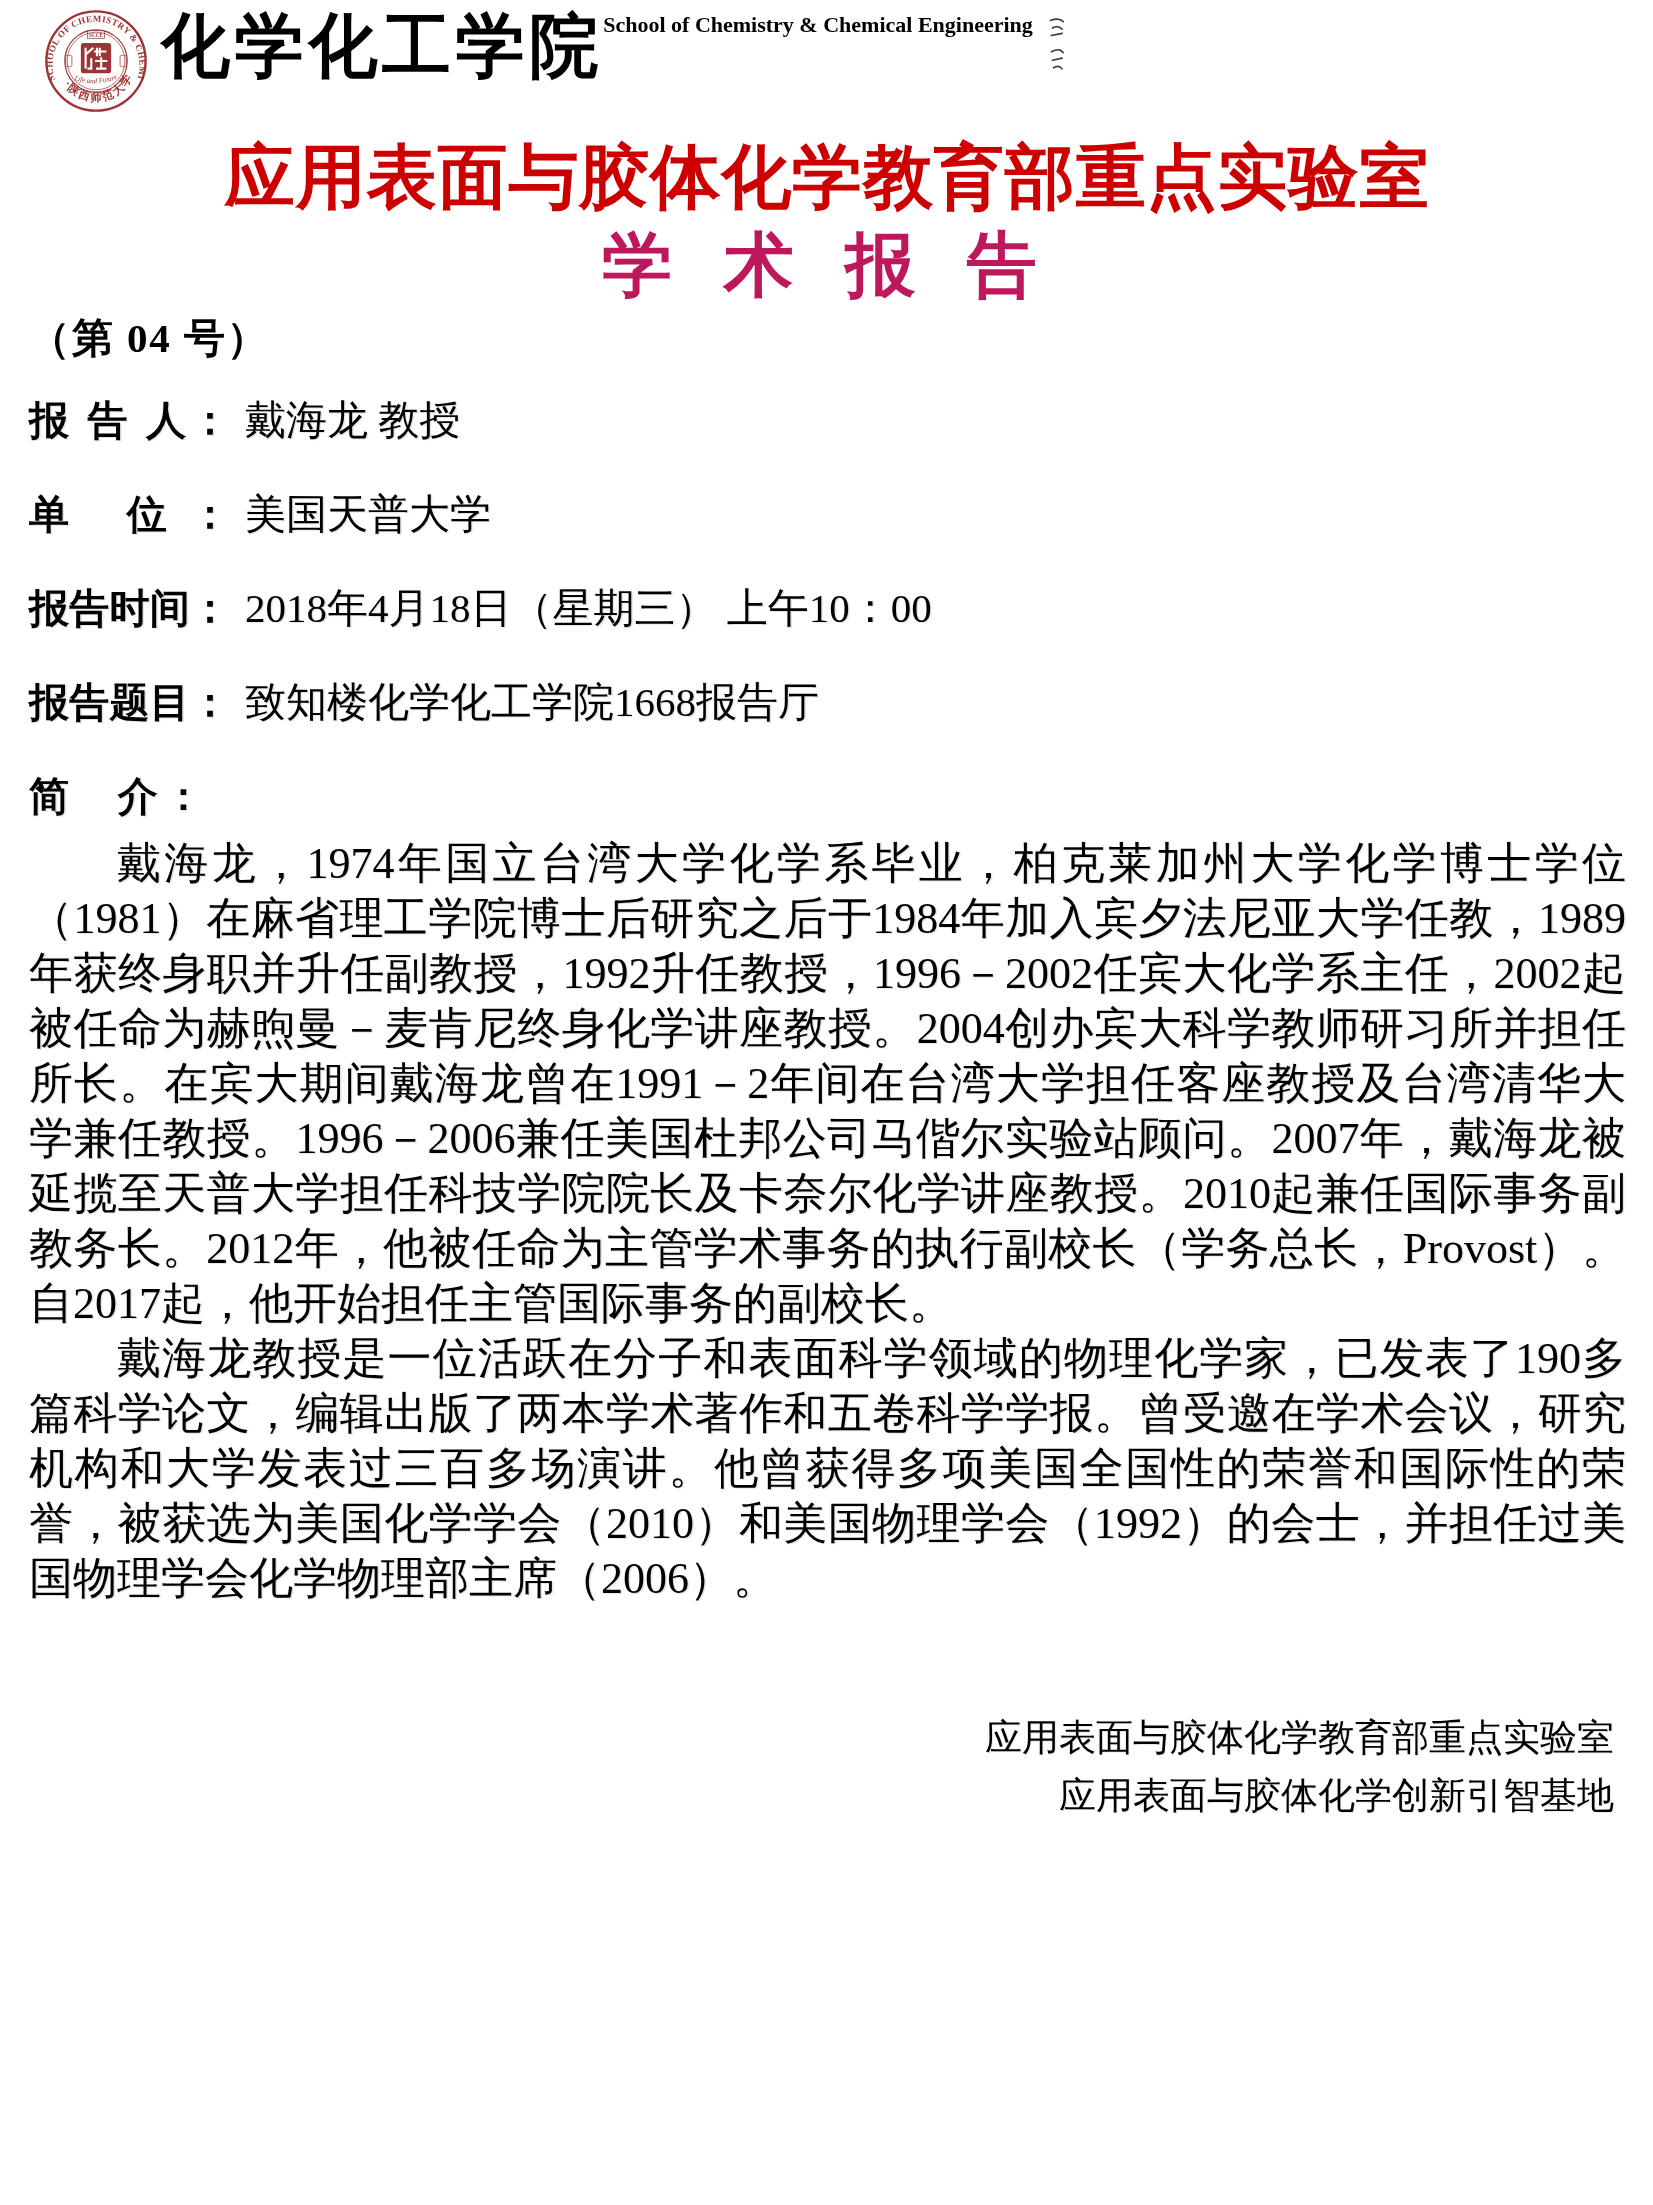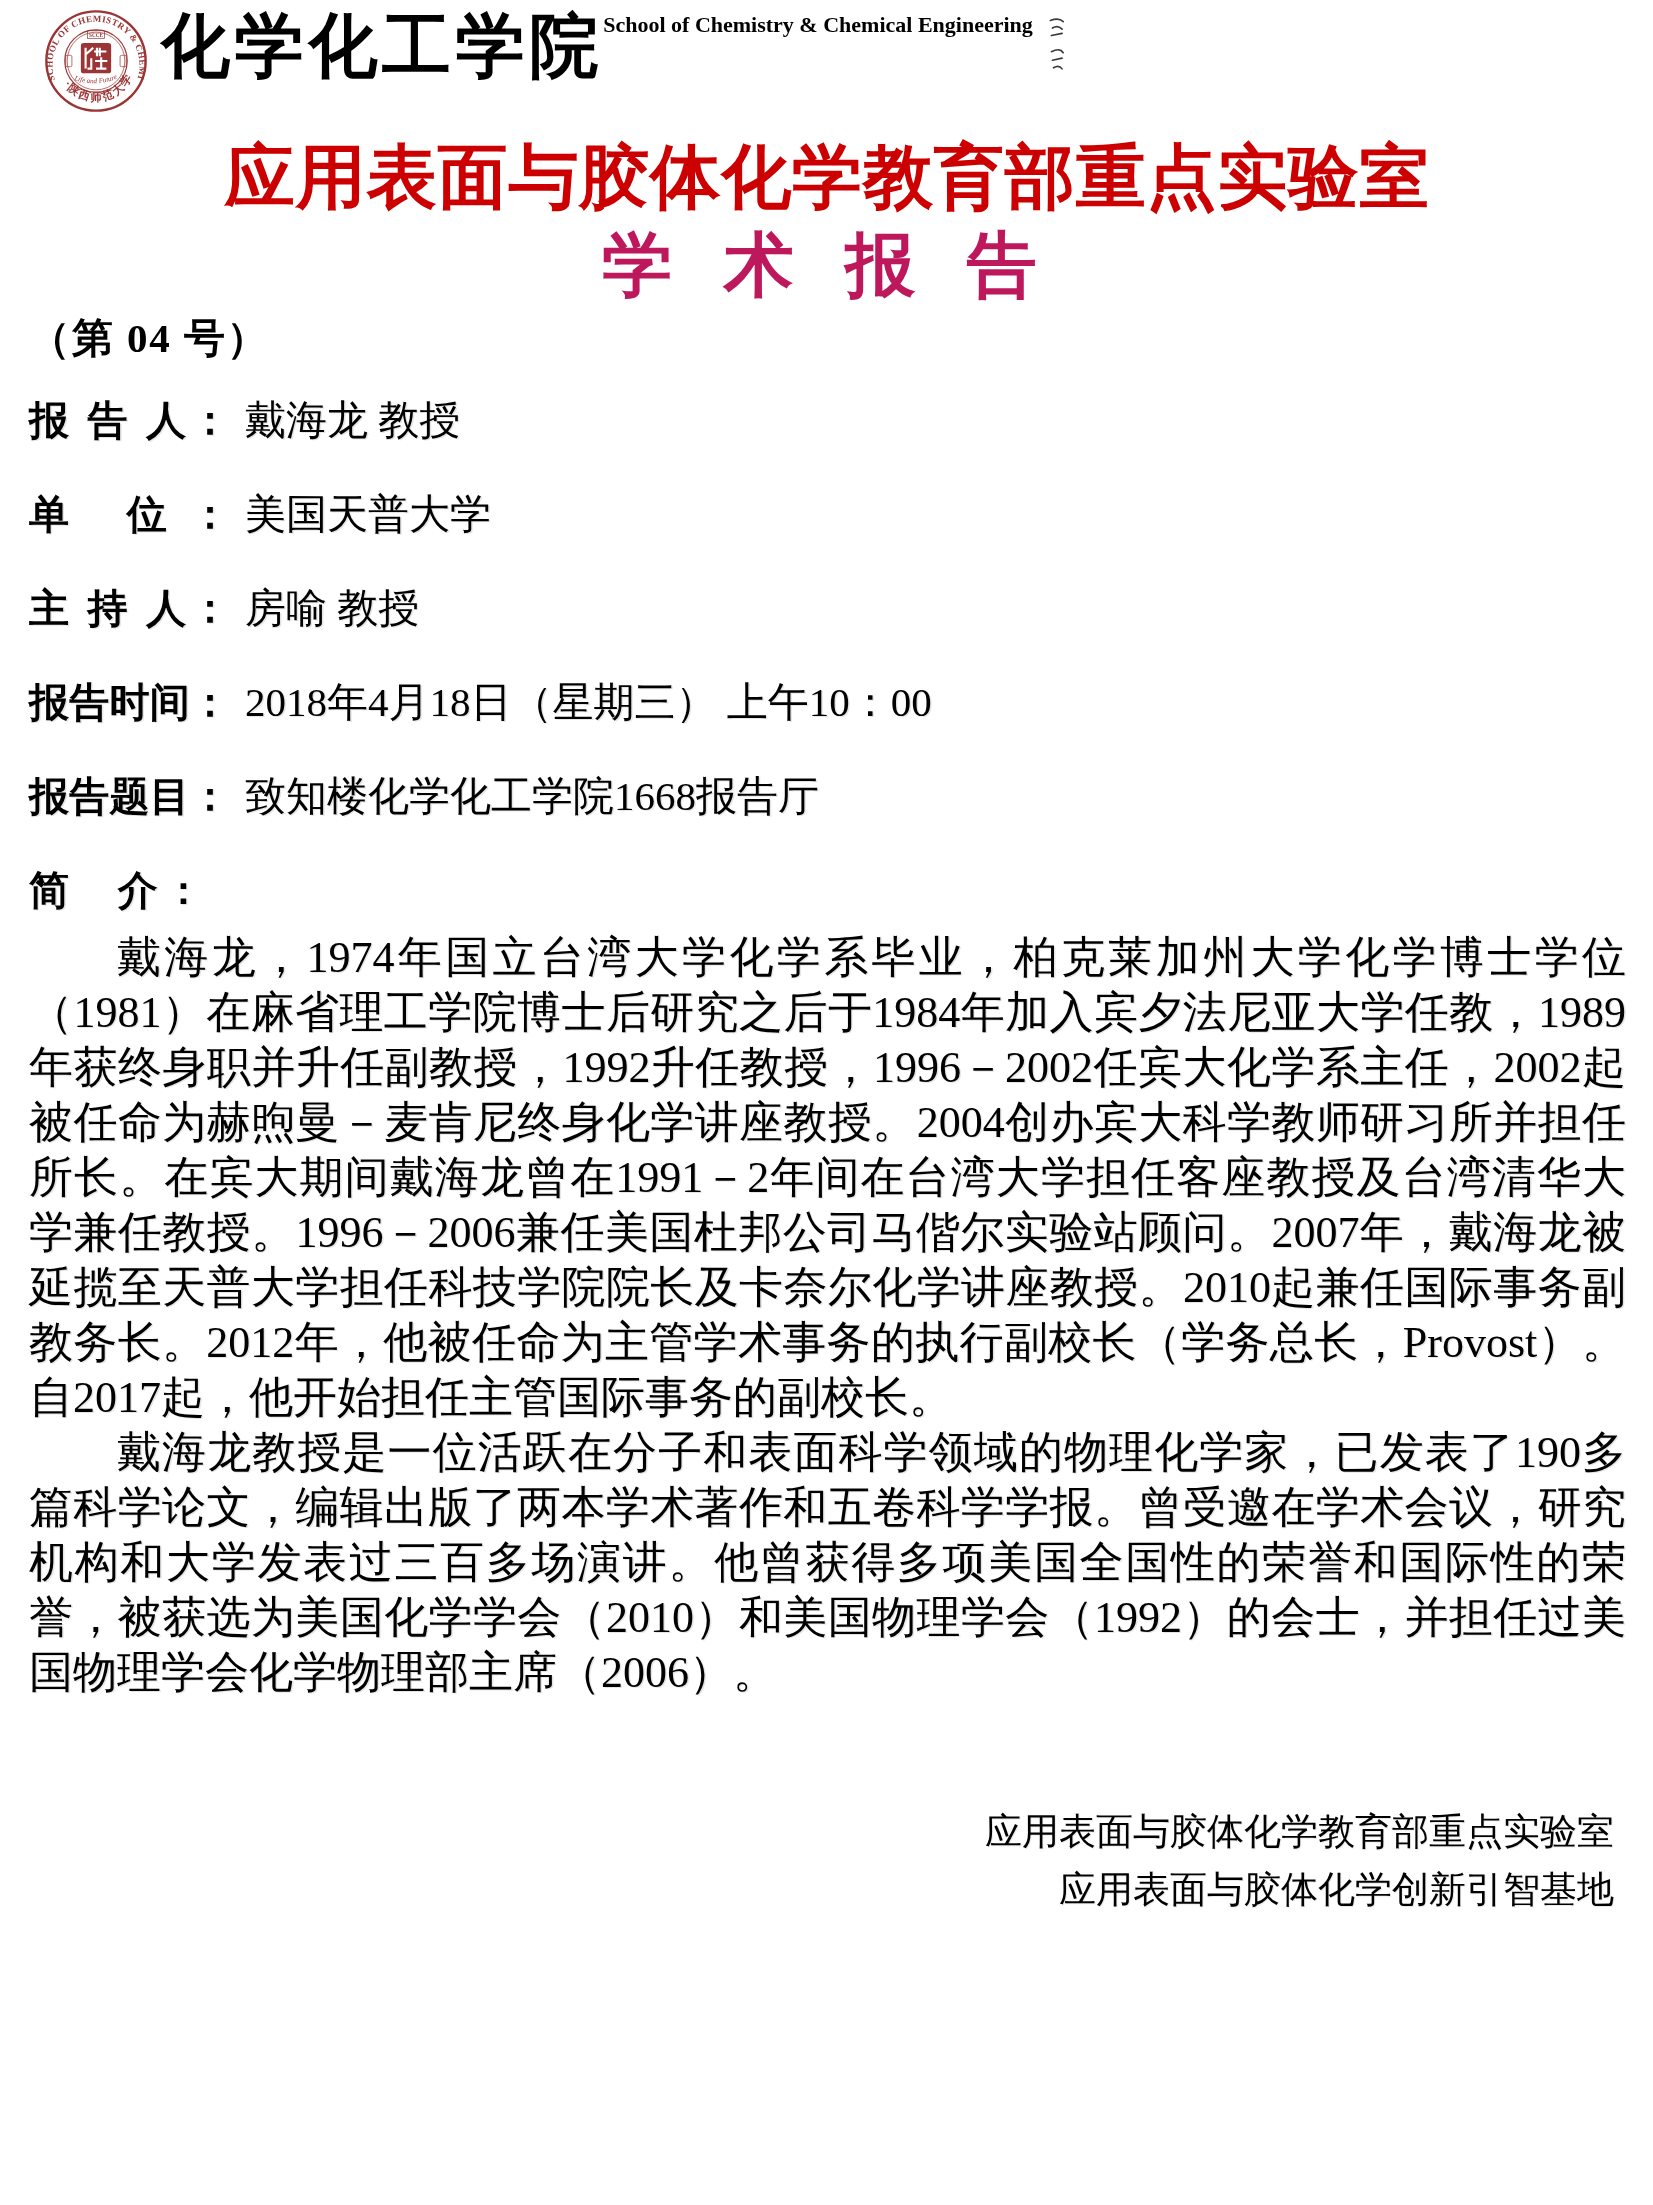--- a/index.html
+++ b/index.html
@@ -143,24 +143,20 @@
     <div class="info-row">
       <span class="lab"><span>报 告 人</span><span>：</span></span>
       <span class="val">戴海龙 教授</span>
     </div>
 
     <div class="info-row">
       <span class="lab"><span>单 位</span><span>：</span></span>
       <span class="val">美国天普大学</span>
     </div>
 
-    <div class="info-row">
-      <span class="lab"><span>主 持 人</span><span>：</span></span>
-      <span class="val">房喻 教授</span>
-    </div>
 
     <div class="info-row">
       <span class="lab"><span>报告时间</span><span>：</span></span>
       <span class="val">2018年4月18日（星期三） 上午10：00</span>
     </div>
 
     <div class="info-row">
       <span class="lab"><span>报告题目</span><span>：</span></span>
       <span class="val">致知楼化学化工学院1668报告厅</span>
     </div>

